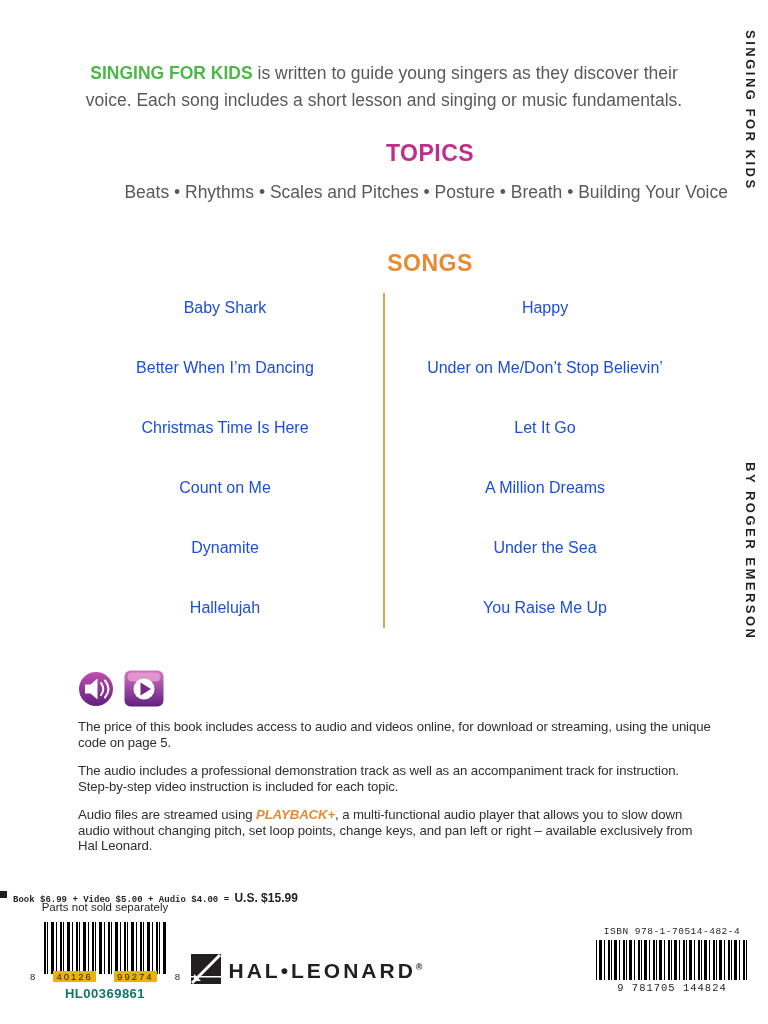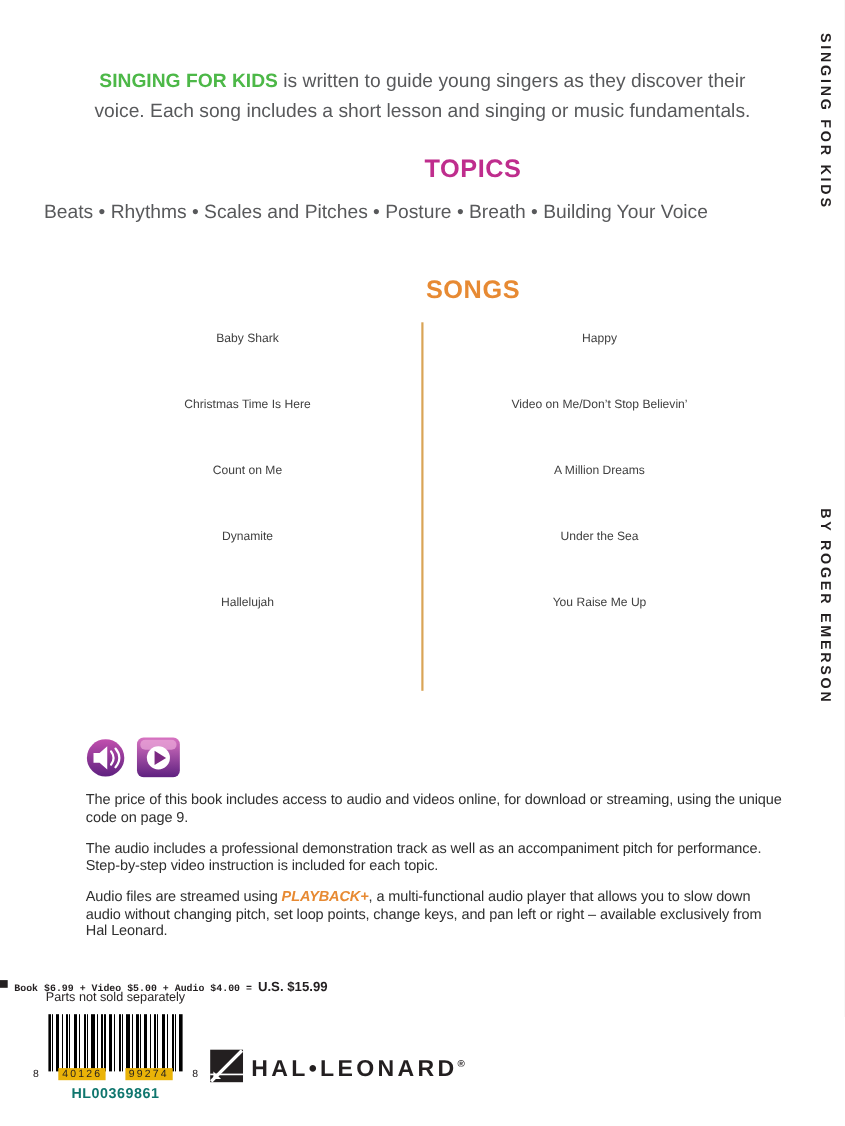--- a/index.html
+++ b/index.html
@@ -16,31 +16,31 @@
   .intro .hl { font-weight:bold; color:#4db848; }
   
   .section-heading {
     position:absolute; left:0; width:768px; text-align:center;
     font-size:23px; font-weight:bold; letter-spacing:0.5px;padding-left:46px;
   }
   .topics-heading { top:140px; color:#bf2d8d; }
   .songs-heading  { top:250px; color:#e78a33; }
   .topics-line {
     position:absolute; top:182px; left:40px; width:688px;
-    text-align:left; font-size:17.5px; color:#58595b;
+    text-align:right; font-size:17.5px; color:#58595b;
   }
   
   .song-col { position:absolute; top:298px; width:290px; }
   .song-col.left  { left:80px; }
   .song-col.right { left:400px; }
   .song-item {
     height:60px; display:flex; justify-content:center; align-items:flex-start;
   }
   .song-item span {
-    white-space:nowrap; font-size:11px; color:#404040; line-height:20px;
+    white-space:nowrap; font-size:16px; color:#1d4ed8; line-height:20px;
   }
   .song-divider {
     position:absolute; left:383px; top:293px; width:2px; height:335px;
     background:#d9a456;
   }
   
   .media-icons { position:absolute; top:670px; left:78px; display:flex; gap:10px; align-items:center; }
   
   .paras {
     position:absolute; top:719px; left:78px; width:634px;
@@ -118,41 +118,47 @@
   <div class="section-heading topics-heading">TOPICS</div>
   <div class="topics-line">Beats • Rhythms • Scales and Pitches • Posture • Breath • Building Your Voice</div>
 
   <div class="section-heading songs-heading">SONGS</div>
 
   <div class="song-col left">
     <div class="song-item">
         <span>Baby Shark</span>
       </div>
     <div class="song-item">
+        <span>Better When I’m Dancing</span>
+      </div>
+    <div class="song-item">
         <span>Christmas Time Is Here</span>
       </div>
     <div class="song-item">
         <span>Count on Me</span>
       </div>
     <div class="song-item">
         <span>Dynamite</span>
       </div>
     <div class="song-item">
         <span>Hallelujah</span>
       </div>
   </div>
 
   <div class="song-divider"></div>
 
   <div class="song-col right">
     <div class="song-item">
         <span>Happy</span>
       </div>
     <div class="song-item">
-        <span>Video on Me/Don’t Stop Believin’</span>
+        <span>Under on Me/Don’t Stop Believin’</span>
+      </div>
+    <div class="song-item">
+        <span>Let It Go</span>
       </div>
     <div class="song-item">
         <span>A Million Dreams</span>
       </div>
     <div class="song-item">
         <span>Under the Sea</span>
       </div>
     <div class="song-item">
         <span>You Raise Me Up</span>
       </div>
@@ -183,22 +189,22 @@
         </defs>
         <rect x="0.5" y="0.5" width="39" height="36" rx="6" fill="url(#gp2)"></rect>
         <rect x="3.5" y="2.5" width="33" height="9" rx="4.5" fill="#e9a6d8" opacity="0.75"></rect>
         <circle cx="20" cy="19" r="10.5" fill="#ffffff"></circle>
         <polygon points="16.5,12.5 27,19 16.5,25.5" fill="#7b2982"></polygon>
       </svg>
     </span>
   </div>
 
   <div class="paras">
-    <p>The price of this book includes access to audio and videos online, for download or streaming, using the unique code on page 9.</p>
-    <p>The audio includes a professional demonstration track as well as an accompaniment pitch for performance. Step-by-step video instruction is included for each topic.</p>
+    <p>The price of this book includes access to audio and videos online, for download or streaming, using the unique code on page 5.</p>
+    <p>The audio includes a professional demonstration track as well as an accompaniment track for instruction. Step-by-step video instruction is included for each topic.</p>
     <p><span>Audio files are streamed using </span><span class="brand">PLAYBACK+</span><span>, a multi-functional audio player that allows you to slow down audio without changing pitch, set loop points, change keys, and pan left or right – available exclusively from Hal Leonard.</span></p>
   </div>
 
   <div class="price-marker"></div>
   <div class="price-line1">
     <span class="small">Book $6.99 + Video $5.00 + Audio $4.00 = </span><span class="big">U.S. $15.99</span>
   </div>
   <div class="price-line2">Parts not sold separately</div>
 
   <div class="upc">
@@ -217,17 +223,22 @@
       <svg width="30" height="30" viewBox="0 0 30 30">
         <rect x="0" y="0" width="30" height="30" fill="#231f20"></rect>
         <line x1="1" y1="29" x2="29" y2="1" stroke="#ffffff" stroke-width="3"></line>
         <polygon points="3,27 10,27 3,20" fill="#ffffff"></polygon>
         <rect x="0" y="22" width="30" height="1.5" fill="#ffffff"></rect>
       </svg>
     </span>
     <span class="publisher-name"><span>HAL•LEONARD</span><sup>®</sup></span>
   </div>
 
+  <div class="isbn">
+    <div class="isbn-label">ISBN 978-1-70514-482-4</div>
+    <div class="isbn-bars"></div>
+    <div class="isbn-digits">9 781705 144824</div>
+  </div>
 
   <div class="spine-text spine-title">SINGING FOR KIDS</div>
   <div class="spine-text spine-author">BY ROGER EMERSON</div>
 
 </div>
 
 </body></html>

